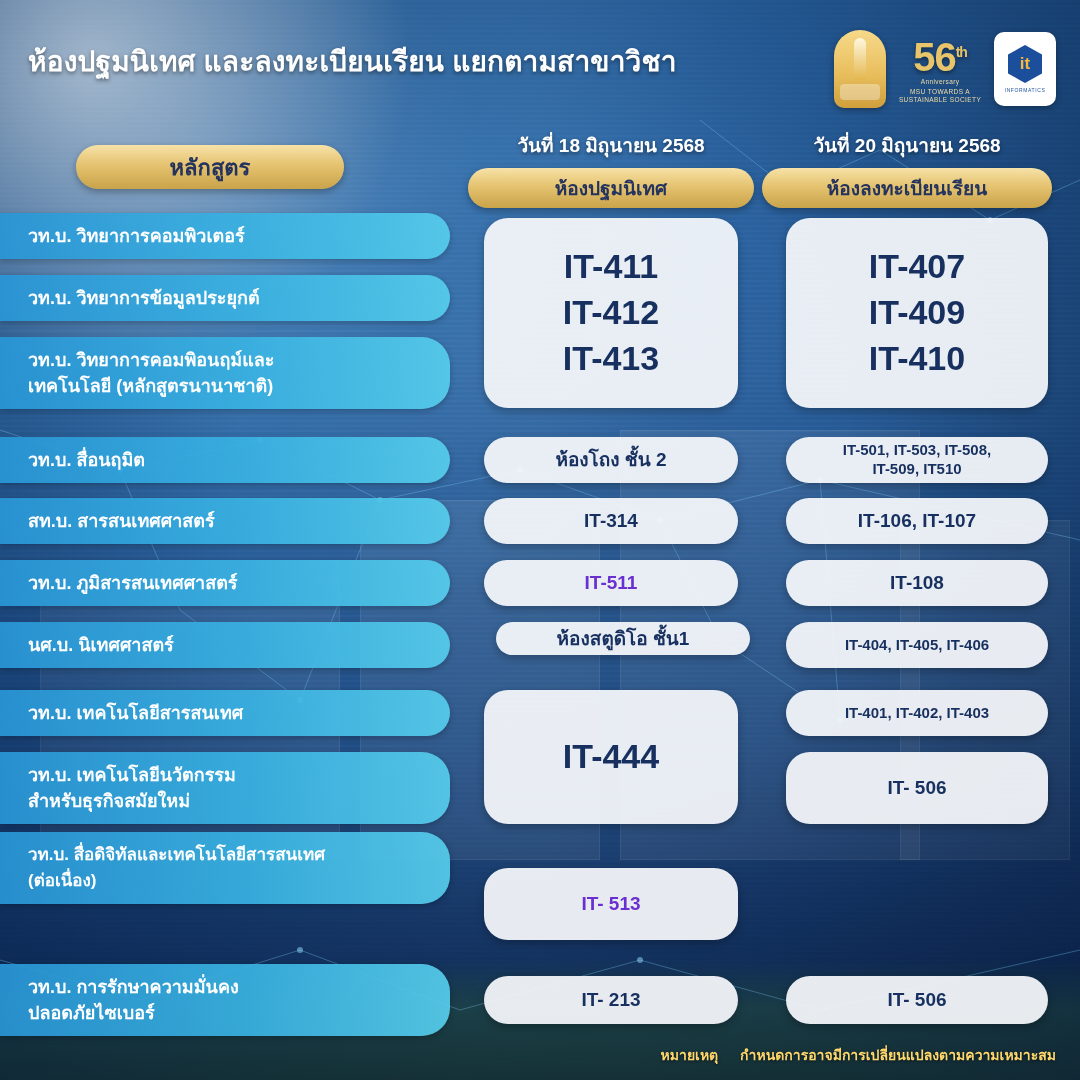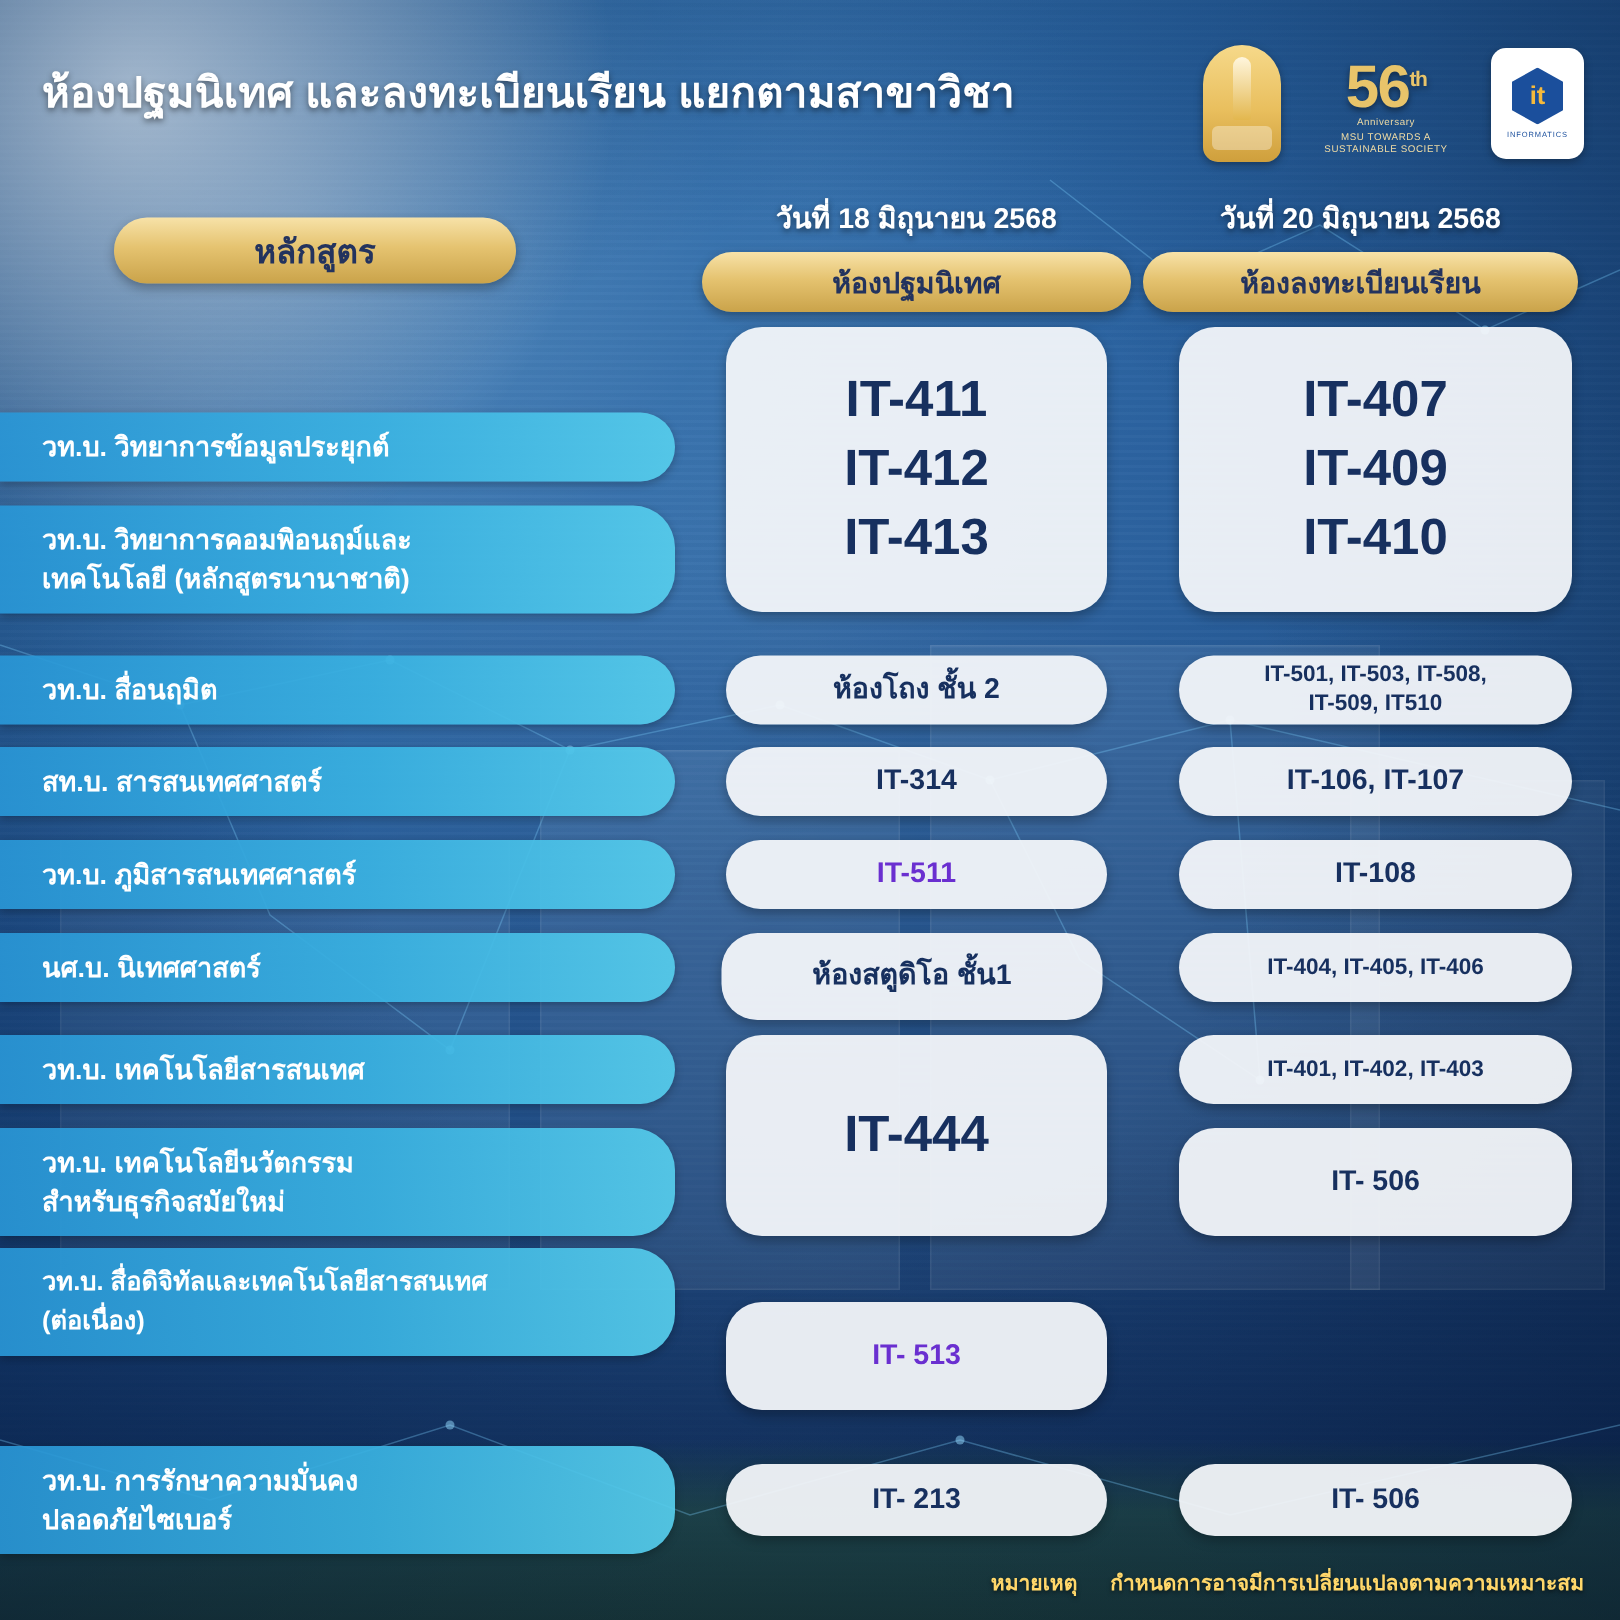--- a/index.html
+++ b/index.html
@@ -74,21 +74,21 @@
     letter-spacing: 0.2px;
     text-shadow: 0 2px 4px rgba(0,0,0,0.45);
     line-height: 40px;
     padding-top: 12px;
   }
   .logos {
     position: absolute;
     right: 0; top: 0;
     display: flex;
     align-items: center;
-    gap: 18px;
+    gap: 2px;
   }
   .logo-msu-seal {
     width: 52px; height: 78px;
     background: linear-gradient(180deg, #f6d98a 0%, #e9bf5e 55%, #cf9f3c 100%);
     border-radius: 26px 26px 10px 10px;
     position: relative;
     box-shadow: 0 2px 6px rgba(0,0,0,0.35);
     overflow: hidden;
   }
   .logo-msu-seal::before {
@@ -301,20 +301,23 @@
   <div class="col-head" style="left:468px; top:130px; width:286px;">
     <div class="date-label">วันที่ 18 มิถุนายน 2568</div>
     <div class="pill-gold" style="height:40px; font-size:19px;">ห้องปฐมนิเทศ</div>
   </div>
 
   <div class="col-head" style="left:762px; top:130px; width:290px;">
     <div class="date-label">วันที่ 20 มิถุนายน 2568</div>
     <div class="pill-gold" style="height:40px; font-size:19px;">ห้องลงทะเบียนเรียน</div>
   </div>
 
+  <div class="course" style="top:213px; height:46px; width:450px;">
+      <span>วท.บ. วิทยาการคอมพิวเตอร์</span>
+    </div>
   <div class="course" style="top:275px; height:46px; width:450px;">
       <span>วท.บ. วิทยาการข้อมูลประยุกต์</span>
     </div>
   <div class="course" style="top:337px; height:72px; width:450px;">
       <span>วท.บ. วิทยาการคอมพิอนฤม์และ
 เทคโนโลยี (หลักสูตรนานาชาติ)</span>
     </div>
   <div class="course" style="top:437px; height:46px; width:450px;">
       <span>วท.บ. สื่อนฤมิต</span>
     </div>
@@ -350,21 +353,21 @@
     </div>
   <div class="room med" style="left:484px; top:437px; width:254px; height:46px;">
       <span class="line">ห้องโถง ชั้น 2</span>
     </div>
   <div class="room med" style="left:484px; top:498px; width:254px; height:46px;">
       <span class="line">IT-314</span>
     </div>
   <div class="room med purple" style="left:484px; top:560px; width:254px; height:46px;">
       <span class="line">IT-511</span>
     </div>
-  <div class="room med" style="left:481px; top:622px; width:254px; height:58px;justify-content:center;">
+  <div class="room med" style="left:496px; top:622px; width:254px; height:33px;justify-content:center;">
       <span class="line">ห้องสตูดิโอ ชั้น1</span>
     </div>
   <div class="room big" style="left:484px; top:690px; width:254px; height:134px;">
       <span class="line">IT-444</span>
     </div>
   <div class="room med purple" style="left:484px; top:868px; width:254px; height:72px;">
       <span class="line">IT- 513</span>
     </div>
   <div class="room med" style="left:484px; top:976px; width:254px; height:48px;justify-content:center;">
       <span class="line">IT- 213</span>

